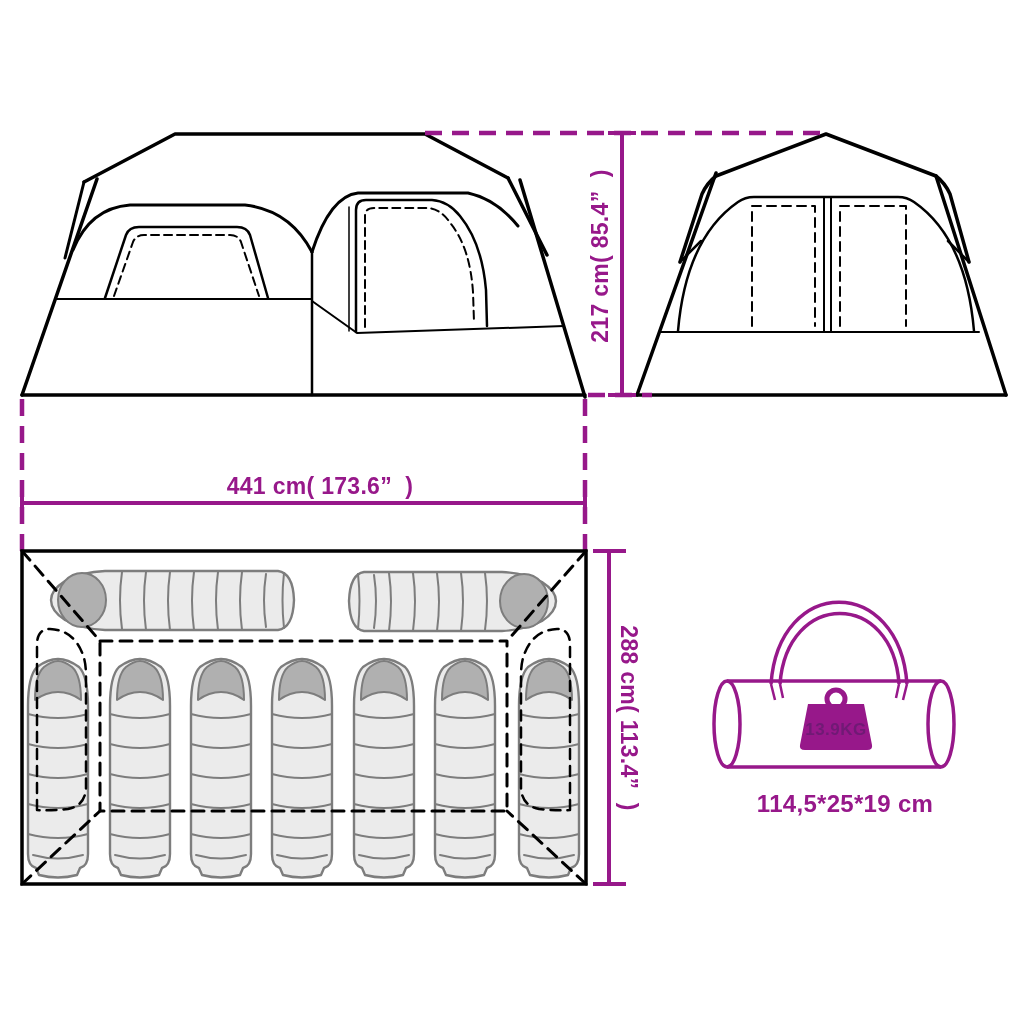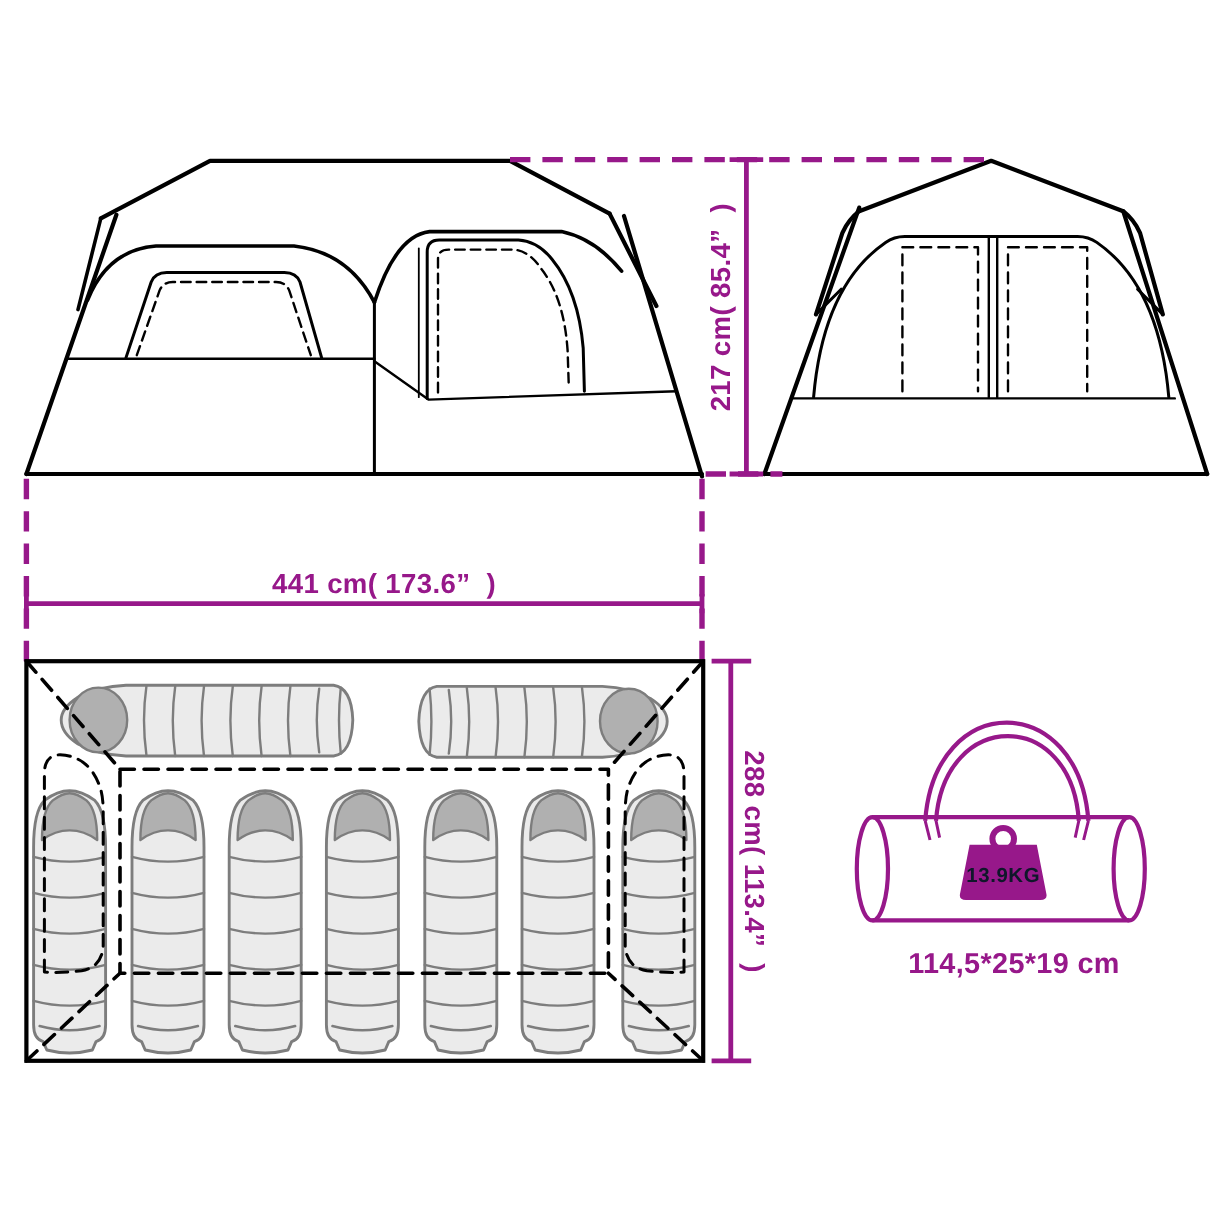--- a/index.html
+++ b/index.html
@@ -8,21 +8,21 @@
     font-family:"Liberation Sans","DejaVu Sans",sans-serif;
   }
   #art{position:absolute;left:0;top:0;}
   .lbl{
     position:absolute;color:#97188A;font-weight:bold;text-align:center;
     white-space:pre;line-height:1.1;letter-spacing:.3px;
   }
   .dim{font-size:23px;}
   .rot-ccw{transform:rotate(-90deg);}
   .rot-cw{transform:rotate(90deg);}
-  #weight-label{color:#0f172a;font-size:17px;letter-spacing:.5px;}
+  #weight-label{color:#701a75;font-size:17px;letter-spacing:.5px;}
   #packed-size-label{font-size:24px;}
   
   .blk{stroke:#000000;fill:none;stroke-linecap:round;stroke-linejoin:round;}
   .w35{stroke-width:3.5;} .w3{stroke-width:3;} .w25{stroke-width:2.5;} .w2{stroke-width:2;} .w15{stroke-width:1.5;}
   .dash-win{stroke-dasharray:8 5;}
   .dash-plan{stroke-dasharray:12 8;}
   .dash-vest{stroke-dasharray:10 7;}
   .dash-rect{stroke-dasharray:9 6;}
   .pur{stroke:#97188A;fill:none;stroke-linecap:butt;}
   .pur-dash{stroke-width:4.5;stroke-dasharray:17 10;}

